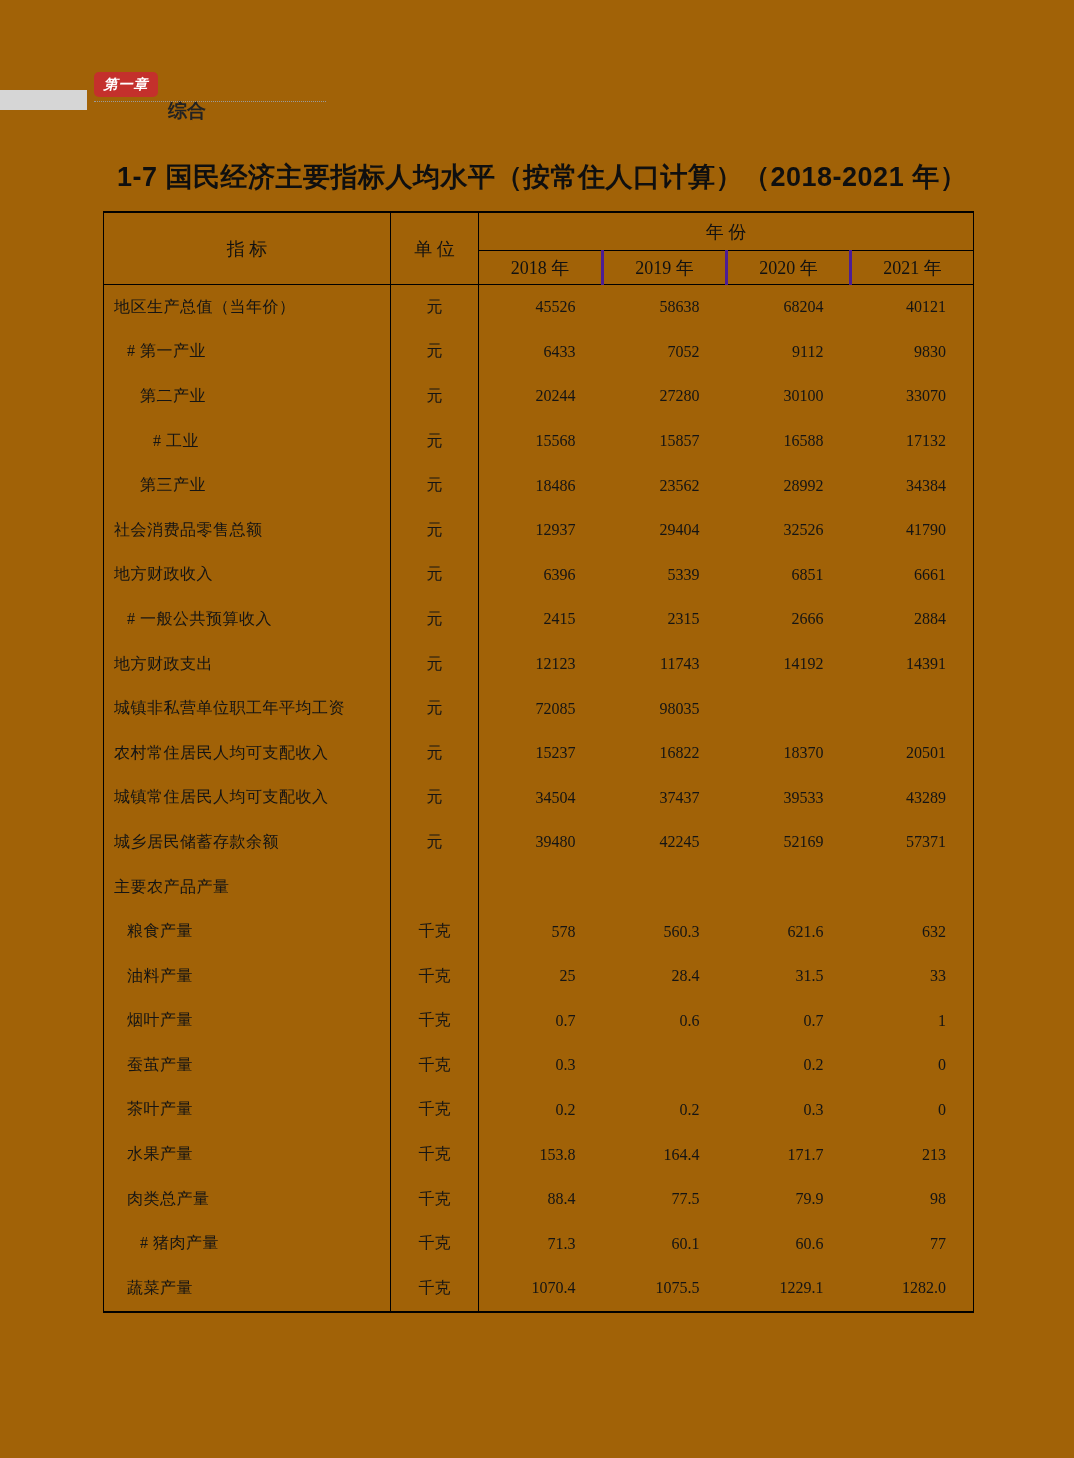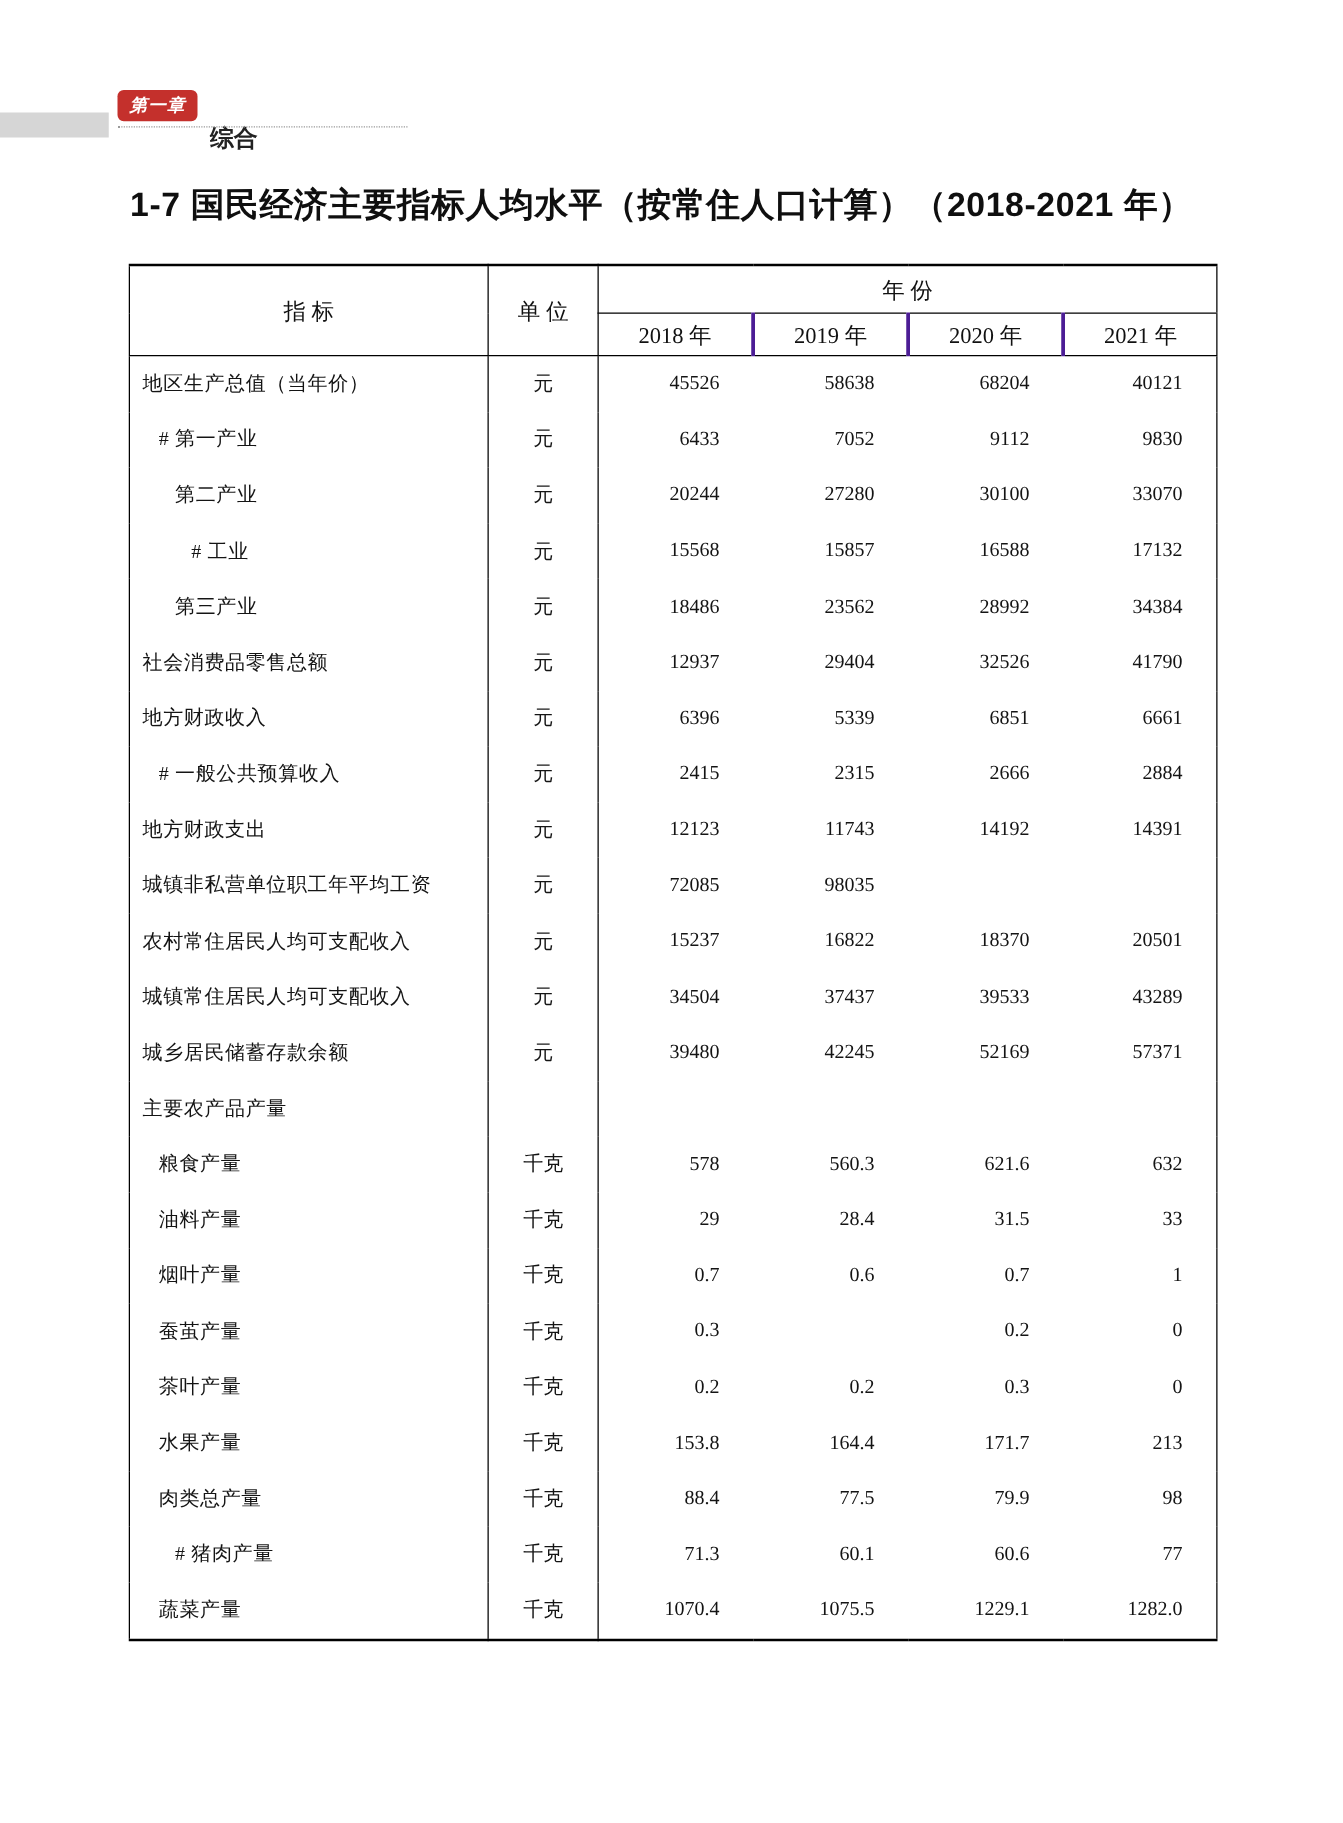--- a/index.html
+++ b/index.html
@@ -1,19 +1,19 @@
 <!DOCTYPE html>
 <html lang="zh"><head>
 <meta charset="utf-8">
 <style>
   html,body{margin:0;padding:0;background:#e9e9e9;}
   .page{
     position:relative;
     width:1074px;height:1458px;
-    background:#ffffff;
+    background:#a16207;
     margin:0 auto;
     font-family:"Liberation Serif","DejaVu Serif",serif;
     color:#1a1a1a;
     overflow:hidden;
   }
   
   .gray-band{
     position:absolute;left:0;top:90px;width:87px;height:20px;
     background:#d6d6d6;
   }
@@ -29,21 +29,21 @@
     position:absolute;left:168px;top:74px;
     font-family:"Liberation Sans","DejaVu Sans",sans-serif;
     font-weight:bold;font-size:19px;color:#222;margin-top:24px;
   }
   .header-rule{
     position:absolute;left:94px;top:101px;width:232px;height:0;
     border-bottom:1px dotted #9a9a9a;
   }
   
   .title{
-    position:absolute;left:104px;top:146px;margin:0;
+    position:absolute;left:104px;top:146px;margin:13px;
     font-family:"Liberation Sans","DejaVu Sans",sans-serif;
     font-weight:700;font-size:27px;color:#0f0f0f;
     letter-spacing:0.5px;white-space:nowrap;
   }
   
   .stat-table{
     position:absolute;left:103px;top:211px;width:870px;
     border-collapse:collapse;table-layout:fixed;
     border-top:2.5px solid #000;
     border-bottom:2.5px solid #000;
@@ -231,21 +231,21 @@
           <td class="td-indicator indent-1">粮食产量</td>
           <td class="td-unit">千克</td>
           <td class="td-value">578</td>
           <td class="td-value">560.3</td>
           <td class="td-value">621.6</td>
           <td class="td-value">632</td>
         </tr>
         <tr>
           <td class="td-indicator indent-1">油料产量</td>
           <td class="td-unit">千克</td>
-          <td class="td-value">29</td>
+          <td class="td-value">25</td>
           <td class="td-value">28.4</td>
           <td class="td-value">31.5</td>
           <td class="td-value">33</td>
         </tr>
         <tr>
           <td class="td-indicator indent-1">烟叶产量</td>
           <td class="td-unit">千克</td>
           <td class="td-value">0.7</td>
           <td class="td-value">0.6</td>
           <td class="td-value">0.7</td>

